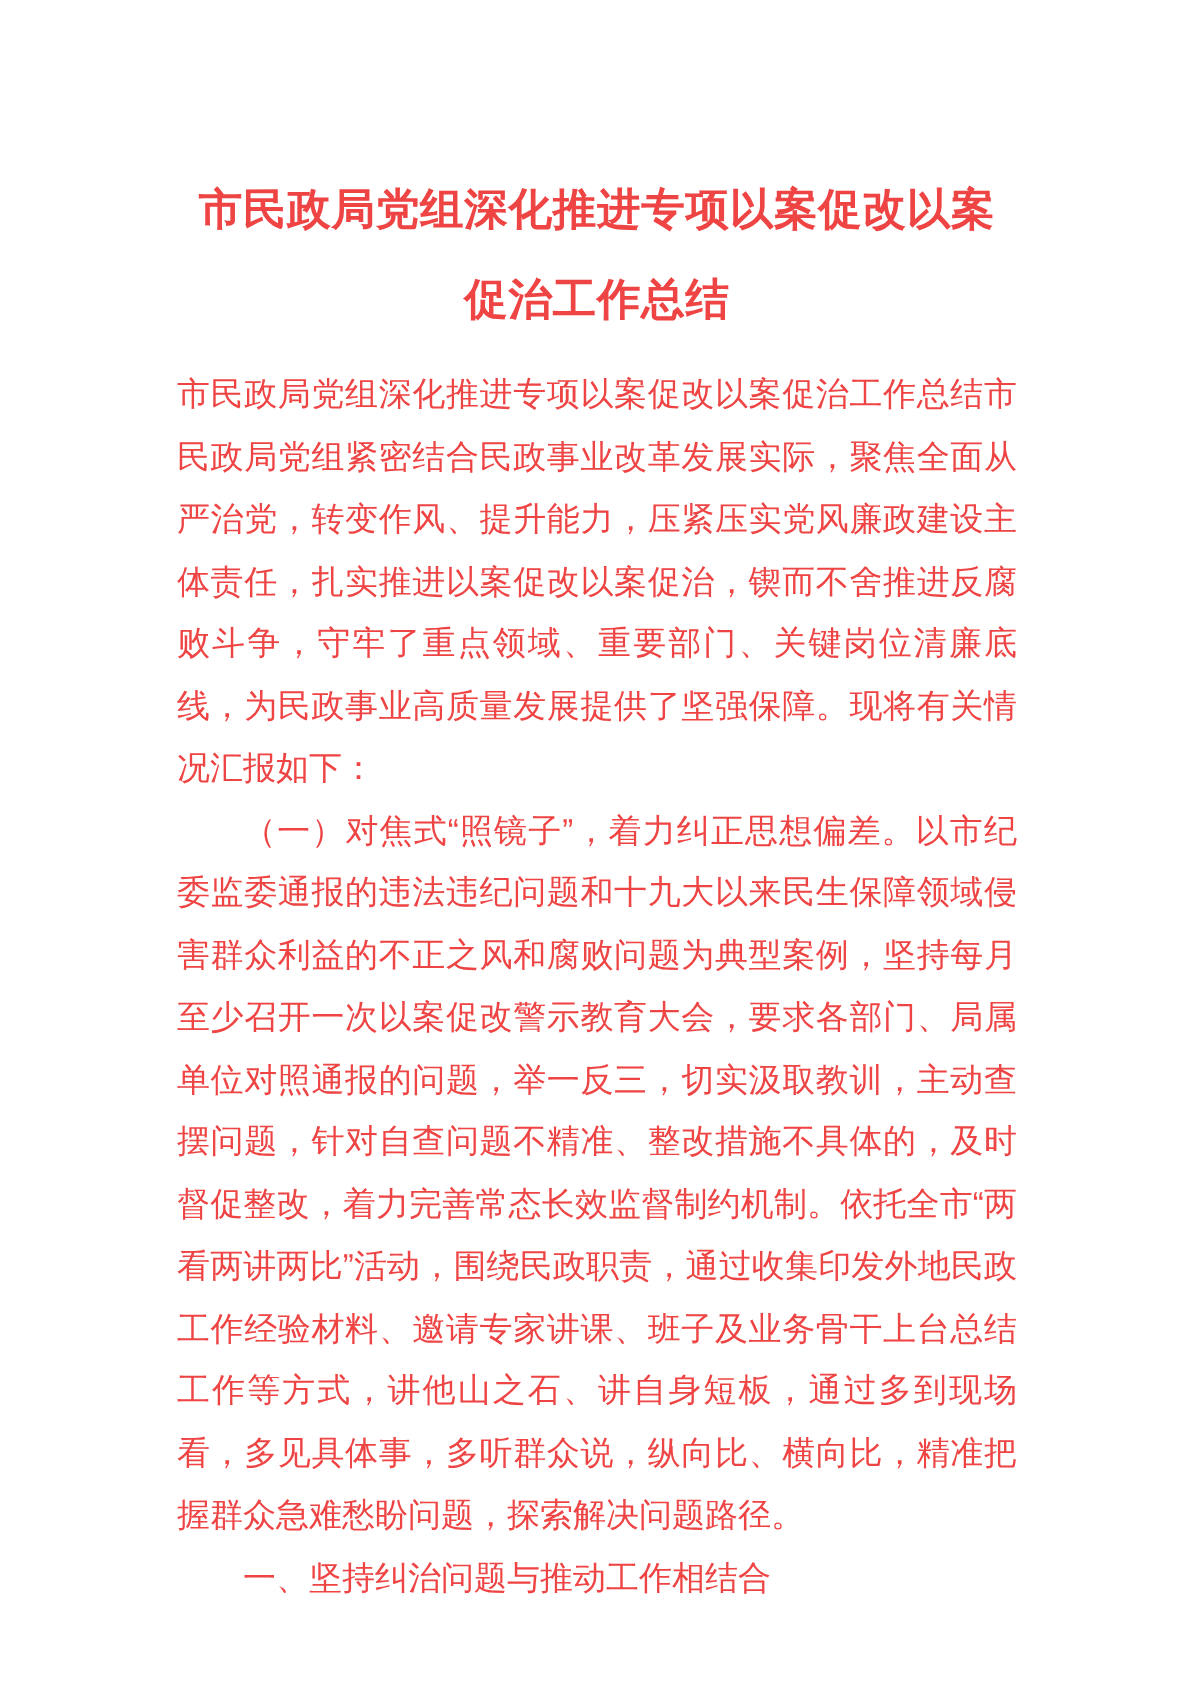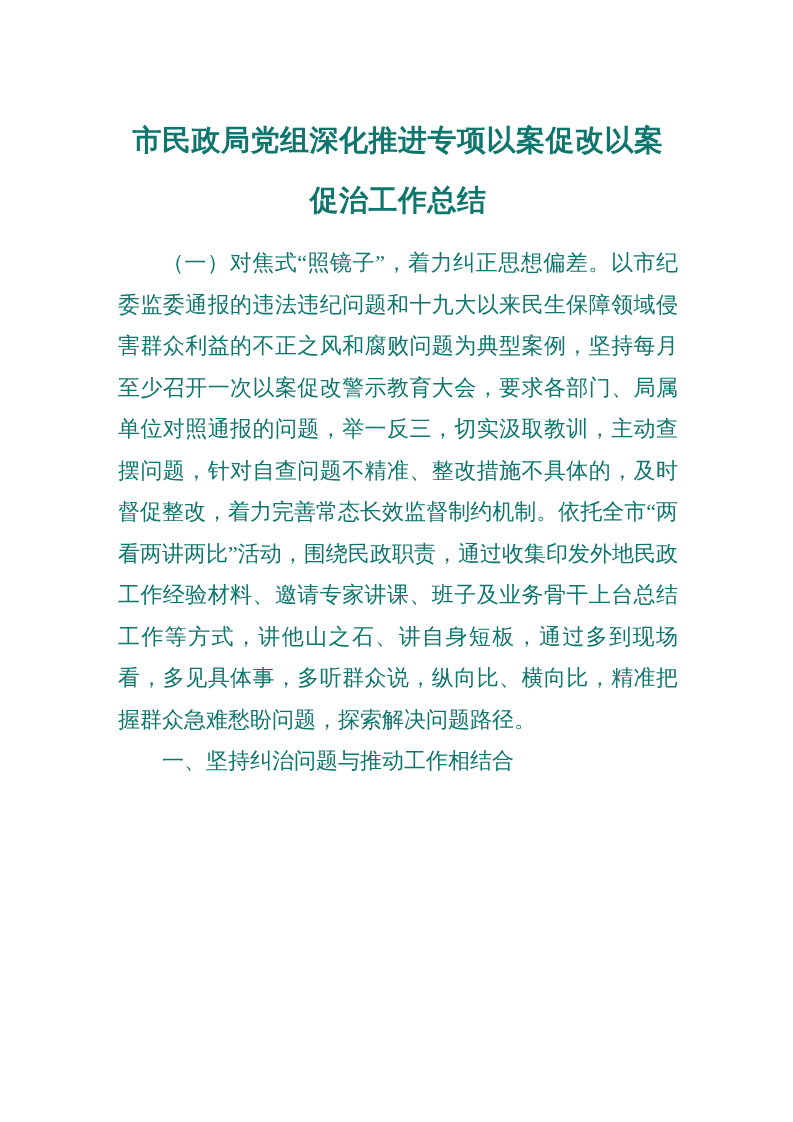--- a/index.html
+++ b/index.html
@@ -3,22 +3,22 @@
 <meta charset="utf-8">
 <style>
   * { margin: 0; padding: 0; box-sizing: border-box; }
   html, body { background: #ffffff; }
   .page {
     position: relative;
     width: 793px;
     height: 1122px;
     background: #ffffff;
     overflow: hidden;
-    font-family: Liberation Serif, serif;
-    color: #0f766e;
+    font-family: Liberation Sans, sans-serif;
+    color: #ef4444;
   }
   .content {
     position: absolute;
     left: 118px;
     top: 0;
     width: 560px;
   }
   .doc-title {
     margin-top: 110px;
     font-size: 29px;
@@ -41,17 +41,18 @@
     text-indent: 2em;
   }
 </style>
 </head>
 <body>
 
 <div class="page">
   <div class="content">
     <h1 class="doc-title">市民政局党组深化推进专项以案促改以案促治工作总结</h1>
     <div class="doc-body" id="doc-body">
+        <p class="">市民政局党组深化推进专项以案促改以案促治工作总结市民政局党组紧密结合民政事业改革发展实际，聚焦全面从严治党，转变作风、提升能力，压紧压实党风廉政建设主体责任，扎实推进以案促改以案促治，锲而不舍推进反腐败斗争，守牢了重点领域、重要部门、关键岗位清廉底线，为民政事业高质量发展提供了坚强保障。现将有关情况汇报如下：</p>
         <p class="indent">（一）对焦式“照镜子”，着力纠正思想偏差。以市纪委监委通报的违法违纪问题和十九大以来民生保障领域侵害群众利益的不正之风和腐败问题为典型案例，坚持每月至少召开一次以案促改警示教育大会，要求各部门、局属单位对照通报的问题，举一反三，切实汲取教训，主动查摆问题，针对自查问题不精准、整改措施不具体的，及时督促整改，着力完善常态长效监督制约机制。依托全市“两看两讲两比”活动，围绕民政职责，通过收集印发外地民政工作经验材料、邀请专家讲课、班子及业务骨干上台总结工作等方式，讲他山之石、讲自身短板，通过多到现场看，多见具体事，多听群众说，纵向比、横向比，精准把握群众急难愁盼问题，探索解决问题路径。</p>
         <p class="indent">一、坚持纠治问题与推动工作相结合</p>
       </div>
   </div>
 </div>
 
 </body></html>

